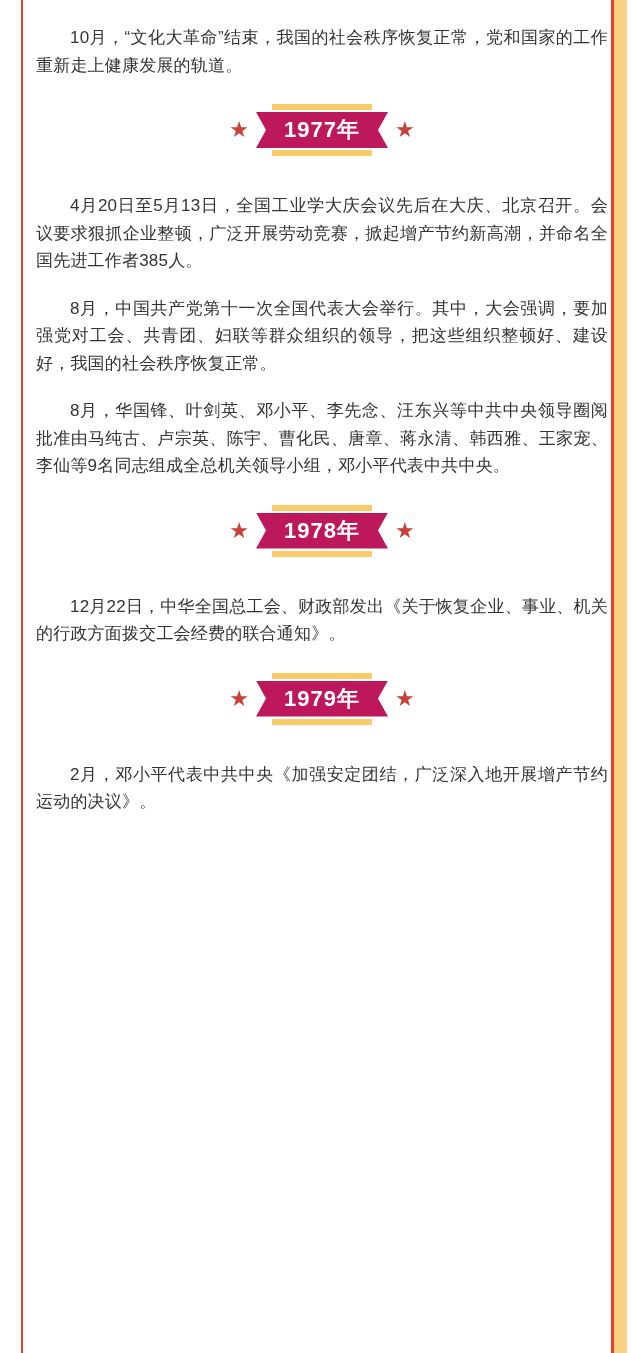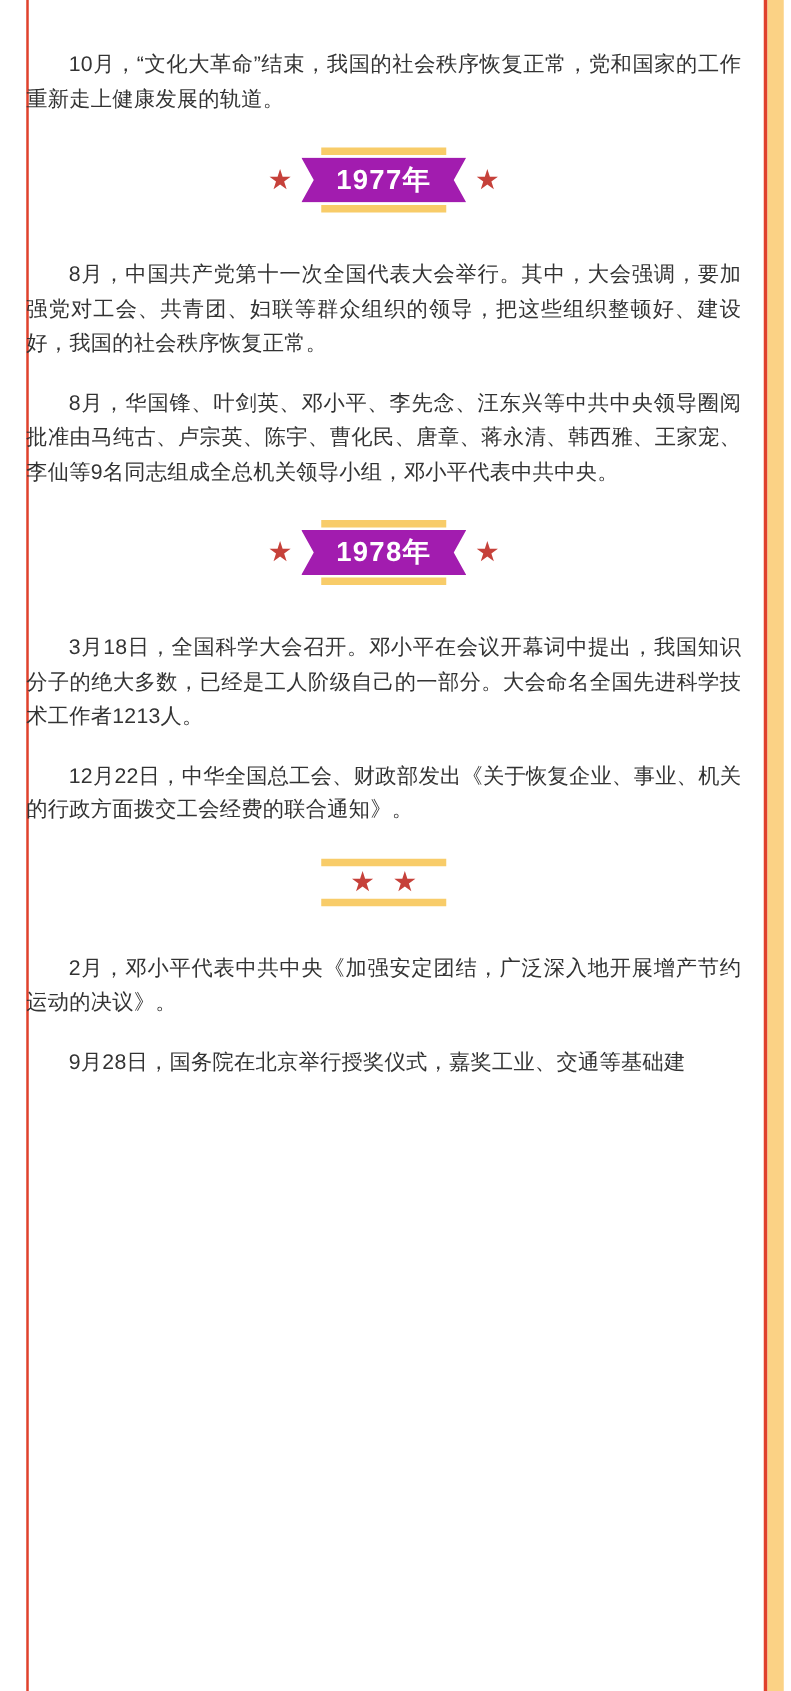--- a/index.html
+++ b/index.html
@@ -24,24 +24,24 @@
     position: absolute; left: 611px; top: 0; bottom: 0; width: 3px;
     background: #e0412c;
   }
   .shadow-right {
     position: absolute; left: 614px; top: 0; bottom: 0; width: 13px;
     background: #fbd285;
   }
   
   .content {
     position: absolute;
-    left: 21px;
+    left: 36px;
     width: 572px;
     top: 0;
-    padding-top: 38px;
+    padding-top: 24px;
     color: #333333;
   }
   .para {
     font-size: 17px;
     line-height: 27.5px;
     text-align: justify;
     text-indent: 2em;
     margin-bottom: 20px;
     letter-spacing: 0.2px;
   }
@@ -68,21 +68,21 @@
     font-size: 22px;
     line-height: 1;
     flex: none;
   }
   .star.left { margin-right: 7px; }
   .star.right { margin-left: 7px; }
   .ribbon {
     flex: none;
     min-width: 132px;
     height: 36px;
-    background: #a21caf;
+    background: #be185d;
     color: #ffffff;
     font-weight: bold;
     font-size: 22px;
     letter-spacing: 1px;
     display: flex;
     align-items: center;
     justify-content: center;
     padding: 0 26px;
     clip-path: polygon(0 0, 100% 0, calc(100% - 10px) 50%, 100% 100%, 0 100%, 10px 50%);
   }
@@ -105,44 +105,46 @@
       <div class="ribbon-row">
         <span class="star left">★</span>
         <div class="ribbon">
           <span>1977年</span>
         </div>
         <span class="star right">★</span>
       </div>
       <div class="banner-bar bottom"></div>
     </div>
 
+    <p class="para">4月20日至5月13日，全国工业学大庆会议先后在大庆、北京召开。会议要求狠抓企业整顿，广泛开展劳动竞赛，掀起增产节约新高潮，并命名全国先进工作者385人。</p>
     <p class="para">8月，中国共产党第十一次全国代表大会举行。其中，大会强调，要加强党对工会、共青团、妇联等群众组织的领导，把这些组织整顿好、建设好，我国的社会秩序恢复正常。</p>
     <p class="para">8月，华国锋、叶剑英、邓小平、李先念、汪东兴等中共中央领导圈阅批准由马纯古、卢宗英、陈宇、曹化民、唐章、蒋永清、韩西雅、王家宠、李仙等9名同志组成全总机关领导小组，邓小平代表中共中央。</p>
 
     <div class="year-banner">
       <div class="banner-bar top"></div>
       <div class="ribbon-row">
         <span class="star left">★</span>
         <div class="ribbon">
           <span>1978年</span>
         </div>
         <span class="star right">★</span>
       </div>
       <div class="banner-bar bottom"></div>
     </div>
 
-    <p class="para">3月18日，全国科学大会召开。邓小平在会议开幕词中提出，我国知识分子的绝大多数，已经是工人阶级自己的一部分。大会命名全国先进科学技术工作者1213人。</p>
     <p class="para">12月22日，中华全国总工会、财政部发出《关于恢复企业、事业、机关的行政方面拨交工会经费的联合通知》。</p>
 
     <div class="year-banner">
       <div class="banner-bar top"></div>
       <div class="ribbon-row">
         <span class="star left">★</span>
+        <div class="ribbon">
+          <span>1979年</span>
+        </div>
         <span class="star right">★</span>
       </div>
       <div class="banner-bar bottom"></div>
     </div>
 
     <p class="para">2月，邓小平代表中共中央《加强安定团结，广泛深入地开展增产节约运动的决议》。</p>
-    <p class="para">9月28日，国务院在北京举行授奖仪式，嘉奖工业、交通等基础建</p>
 
   </div>
 </div>
 
 </body></html>

